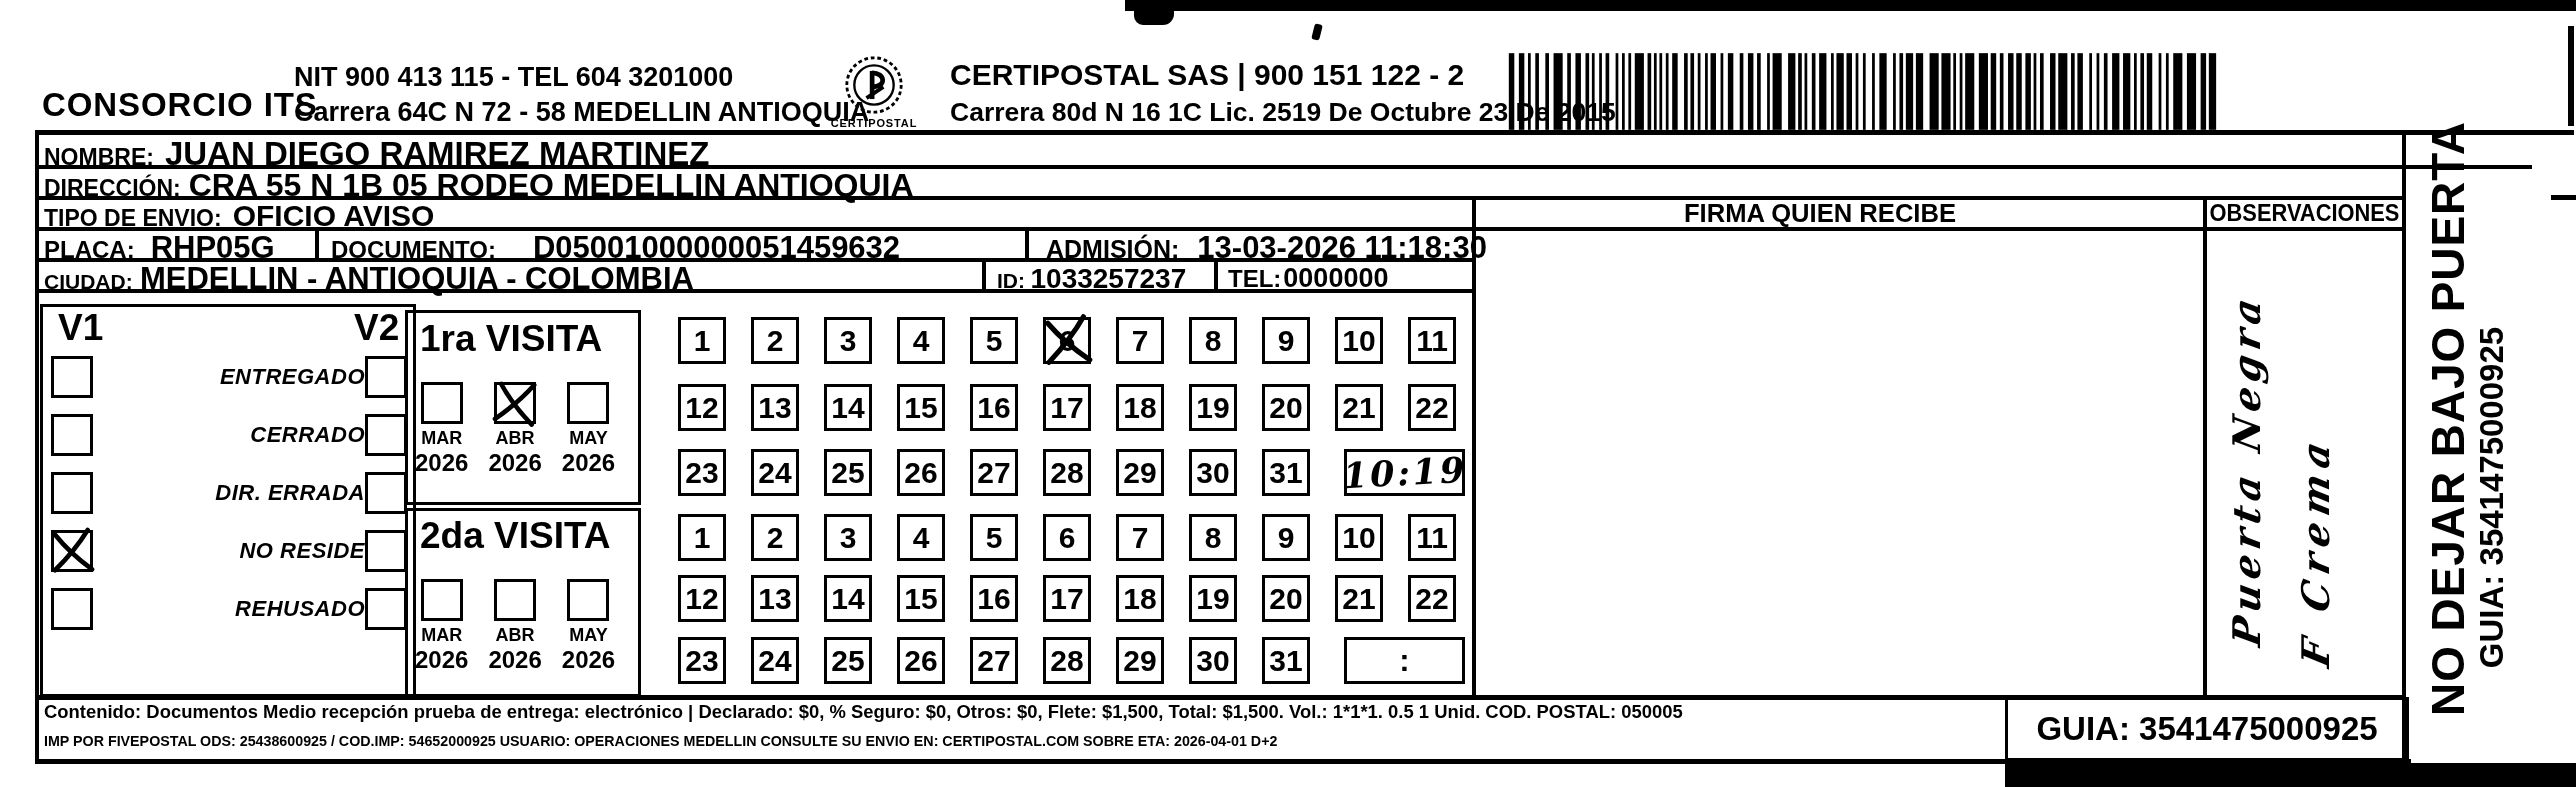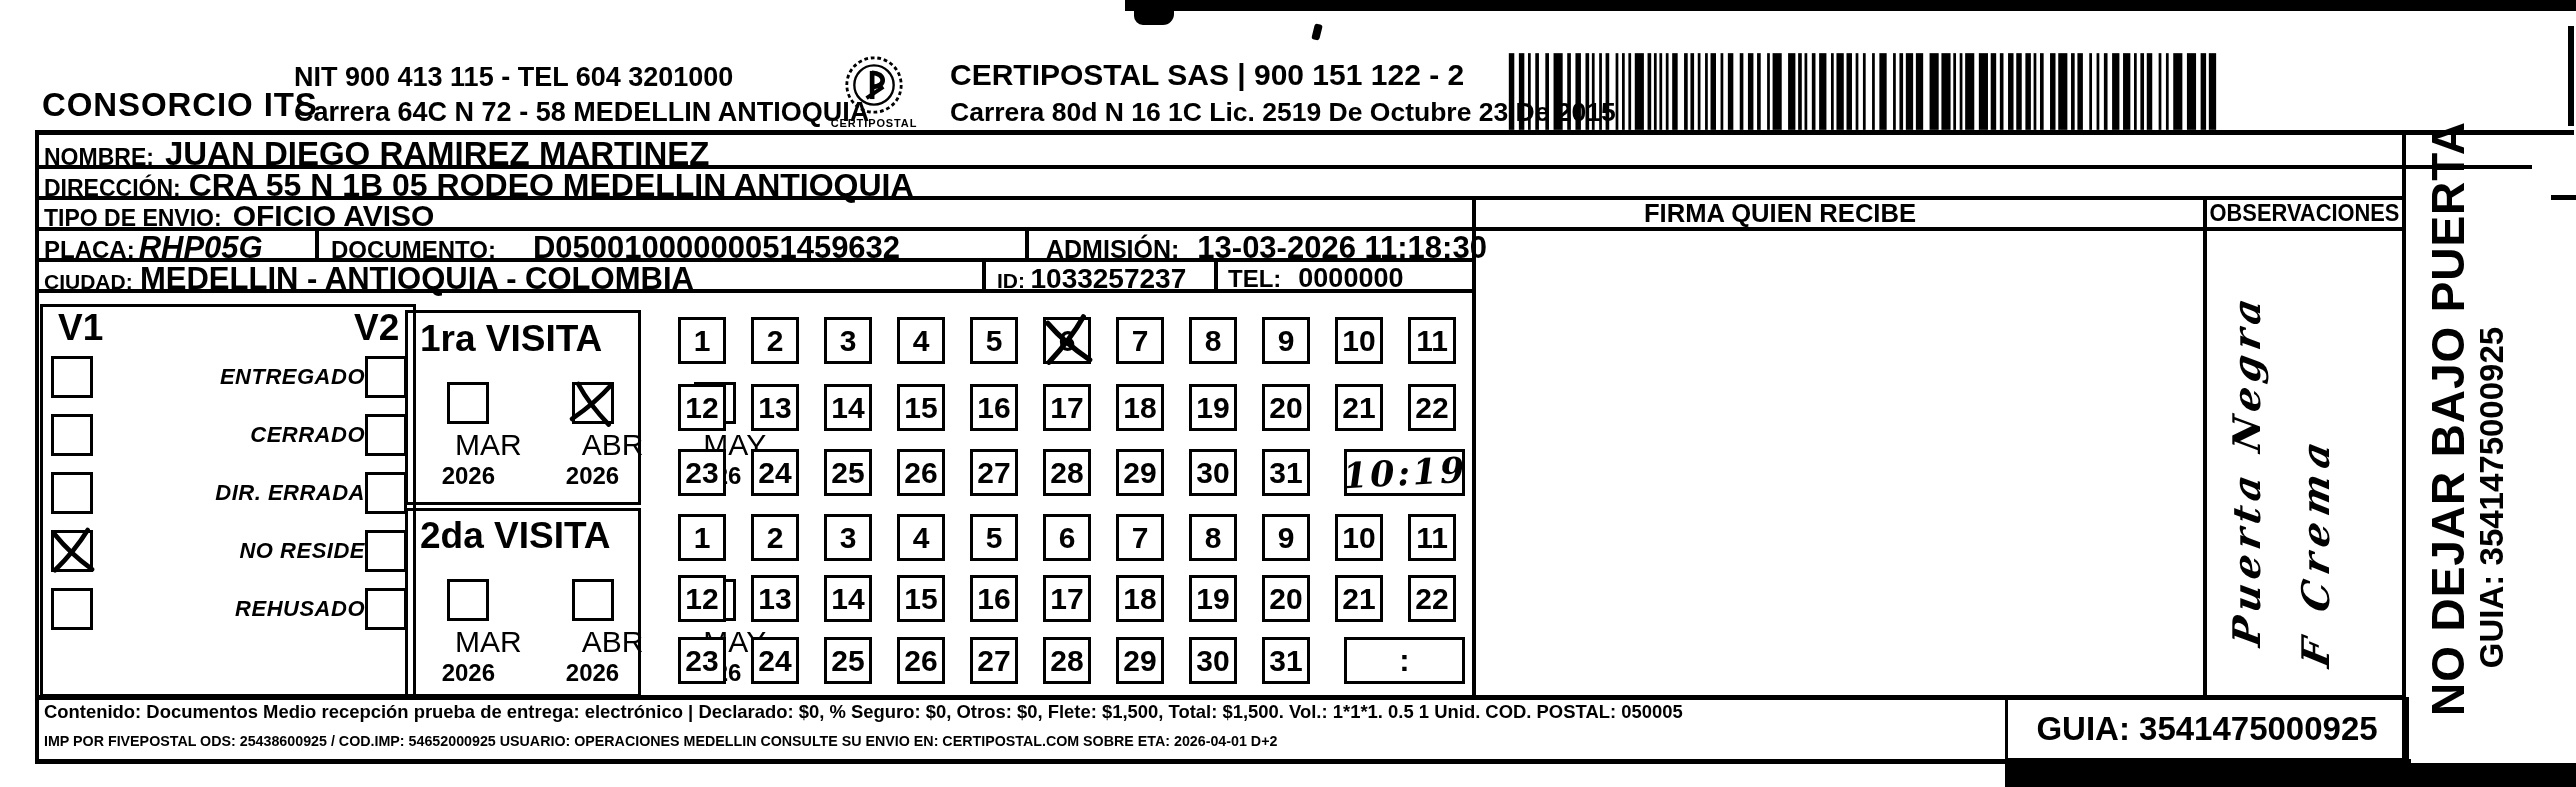--- a/index.html
+++ b/index.html
@@ -13,21 +13,21 @@
   .statusrow{display:flex;align-items:center;height:58px;}
   .statuslabel{flex:1;text-align:right;font-weight:bold;font-size:22px;letter-spacing:0.5px;font-style:italic;}
   .dayrow{position:absolute;left:678px;width:787px;display:flex;gap:25px;}
   .daycell{width:48px;height:47px;border:3.7px solid #000;box-sizing:border-box;display:flex;align-items:center;
            justify-content:center;font-size:30px;font-weight:bold;position:relative;background:#fff;flex:0 0 auto;}
   .timebox{width:121px;height:47px;border:3.7px solid #000;box-sizing:border-box;display:flex;align-items:center;
            justify-content:center;position:relative;margin-left:auto;background:#fff;font-weight:bold;font-size:31px;}
   .monthgrp{display:flex;gap:20px;}
   .monthcol{display:flex;flex-direction:column;align-items:center;}
   .monthcol .cb{width:42px;height:42px;}
-  .mlabel{font-weight:normal;font-size:30px;margin-top:3.7px;margin-left:40px;}
+  .mlabel{font-weight:bold;font-size:18px;margin-top:3.7px;}
   .myear{font-weight:bold;font-size:24px;}
   .xmark{position:absolute;left:-7.3px;top:-7.3px;width:calc(100% + 14.6px);height:calc(100% + 14.6px);pointer-events:none;}
   .xmark svg{width:100%;height:100%;}
   .xmark path{stroke:#000;stroke-width:5.5;fill:none;stroke-linecap:round;}
   .hand{font-family:"DejaVu Serif",serif;font-style:italic;font-weight:bold;}
   .rot{transform:rotate(-90deg);}
   .ctr{display:flex;align-items:center;justify-content:center;}
   .lblrow{display:flex;align-items:baseline;white-space:nowrap;}
   .flabel{font-weight:bold;}
 </style>
@@ -172,45 +172,45 @@
     <span class="flabel" style="font-size:23px;">DIRECCIÓN:</span>
     <span class="b" style="font-size:32px;margin-left:8px;">CRA 55 N 1B 05 RODEO MEDELLIN ANTIOQUIA</span>
   </div>
   <div class="abs lblrow" style="left:44px;top:199px;">
     <span class="flabel" style="font-size:23px;">TIPO DE ENVIO:</span>
     <span class="b" style="font-size:30px;margin-left:11px;">OFICIO AVISO</span>
   </div>
 
   <div class="abs lblrow" style="left:44px;top:230px;">
     <span class="flabel" style="font-size:24px;">PLACA:</span>
-    <span class="b" style="font-size:31px;margin-left:4px;font-style:italic;">RHP05G</span>
+    <span class="b" style="font-size:31px;margin-left:16px;">RHP05G</span>
   </div>
   <div class="abs lblrow" style="left:331px;top:230px;">
     <span class="flabel" style="font-size:24px;">DOCUMENTO:</span>
     <span class="b" style="font-size:31px;margin-left:37px;">D05001000000051459632</span>
   </div>
   <div class="abs lblrow" style="left:1046px;top:230px;">
     <span class="flabel" style="font-size:25px;">ADMISIÓN:</span>
     <span class="b" style="font-size:31px;margin-left:18px;">13-03-2026 11:18:30</span>
   </div>
 
   <div class="abs lblrow" style="left:44px;top:261px;">
     <span class="flabel" style="font-size:21px;">CIUDAD:</span>
     <span class="b" style="font-size:31px;margin-left:7.3px;">MEDELLIN - ANTIOQUIA - COLOMBIA</span>
   </div>
   <div class="abs lblrow" style="left:997px;top:263px;">
     <span class="flabel" style="font-size:21px;">ID:</span>
     <span class="b" style="font-size:28px;margin-left:5.5px;">1033257237</span>
   </div>
   <div class="abs lblrow" style="left:1228px;top:263px;">
     <span class="flabel" style="font-size:24px;text-align:center;">TEL:</span>
-    <span class="b" style="font-size:27px;margin-left:17px;">0000000</span>
-  </div>
-
-  <div class="abs b ctr" style="left:1416px;top:200px;width:728px;height:27px;font-size:25.6px;">FIRMA QUIEN RECIBE</div>
+    <span class="b" style="font-size:27px;margin-left:2px;">0000000</span>
+  </div>
+
+  <div class="abs b ctr" style="left:1456px;top:200px;width:728px;height:27px;font-size:25.6px;">FIRMA QUIEN RECIBE</div>
   <div class="abs b ctr" style="left:2207px;top:200px;width:195px;height:27px;font-size:23px;transform:scaleX(.95);">OBSERVACIONES</div>
   <div class="abs" style="left:1476px;top:231px;width:728px;height:464px;"></div>
 
   <div class="abs" style="left:40px;top:304px;width:376px;height:393px;border:3.7px solid #000;box-sizing:border-box;"></div>
   <div class="abs b" style="left:58px;top:307px;font-size:37px;">V1</div>
   <div class="abs b" style="left:354px;top:307px;font-size:37px;">V2</div>
   <div class="abs" style="left:51px;top:348px;width:356px;">
       <div class="statusrow">
         <div class="cb"></div>
         <div class="statuslabel">ENTREGADO</div>

